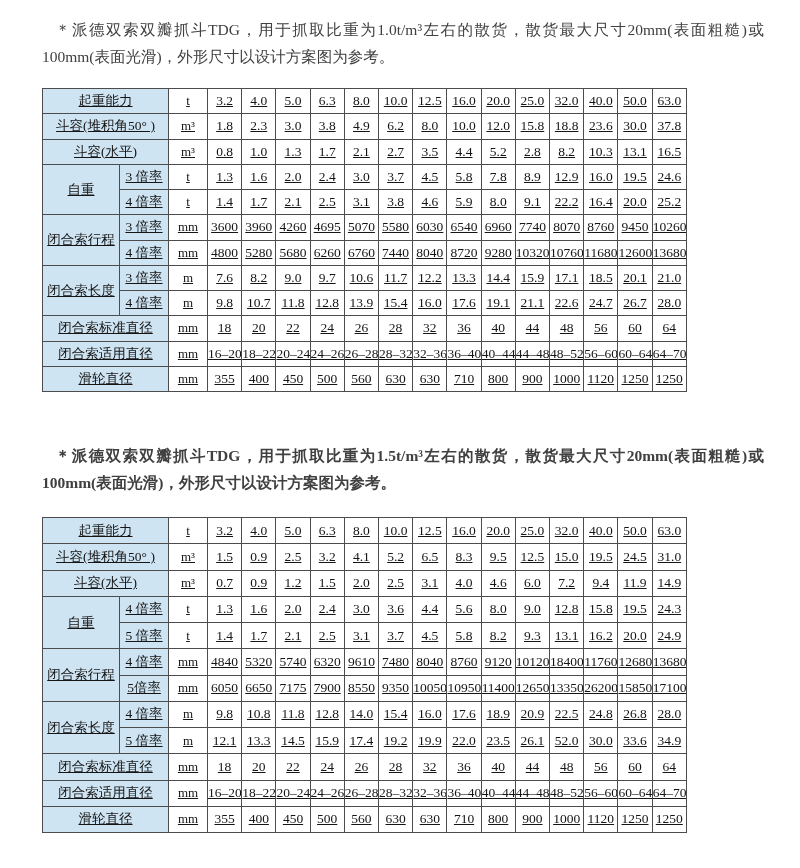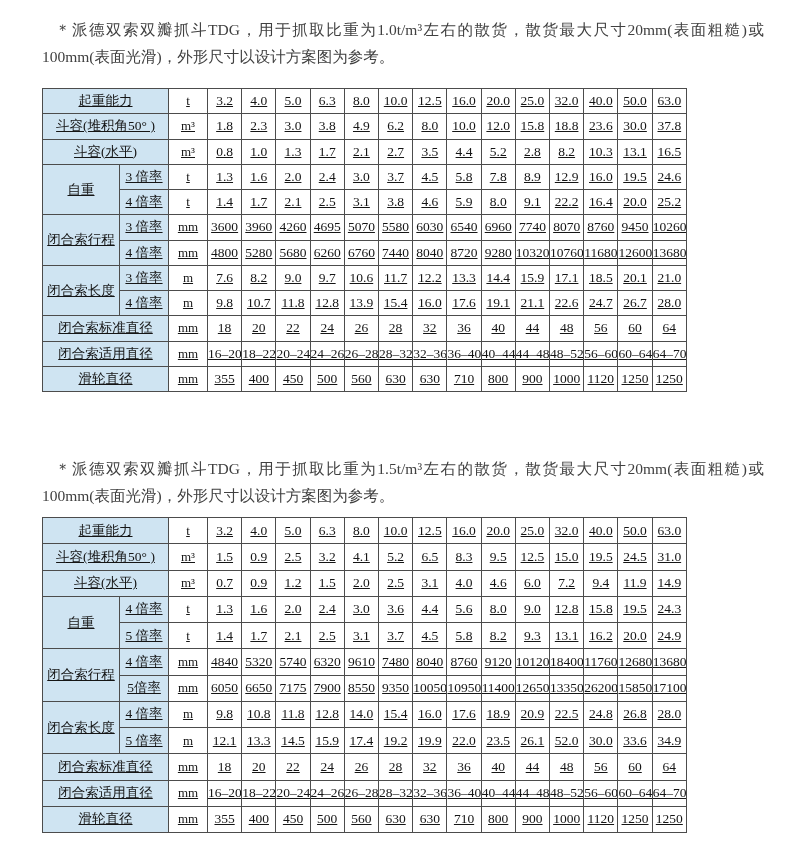--- a/index.html
+++ b/index.html
@@ -17,21 +17,21 @@
     left: 42px;
     width: 722px;
     margin: 0;
     font-size: 15.5px;
     line-height: 27px;
     text-indent: 13px;
     text-align: justify;
     color: #404040;
   }
   #note-1 { top: 16px; }
-  #note-2 { top: 455px; }
+  #note-2 { top: 442px; font-weight: bold; }
   table.spec {
     position: absolute;
     left: 42px;
     width: 645px;
     border-collapse: collapse;
     table-layout: fixed;
     border: 1px solid #3d3d3d;
     text-decoration: underline;
   }
   #spec-table-0 { top: 88px;  height: 304px; }

